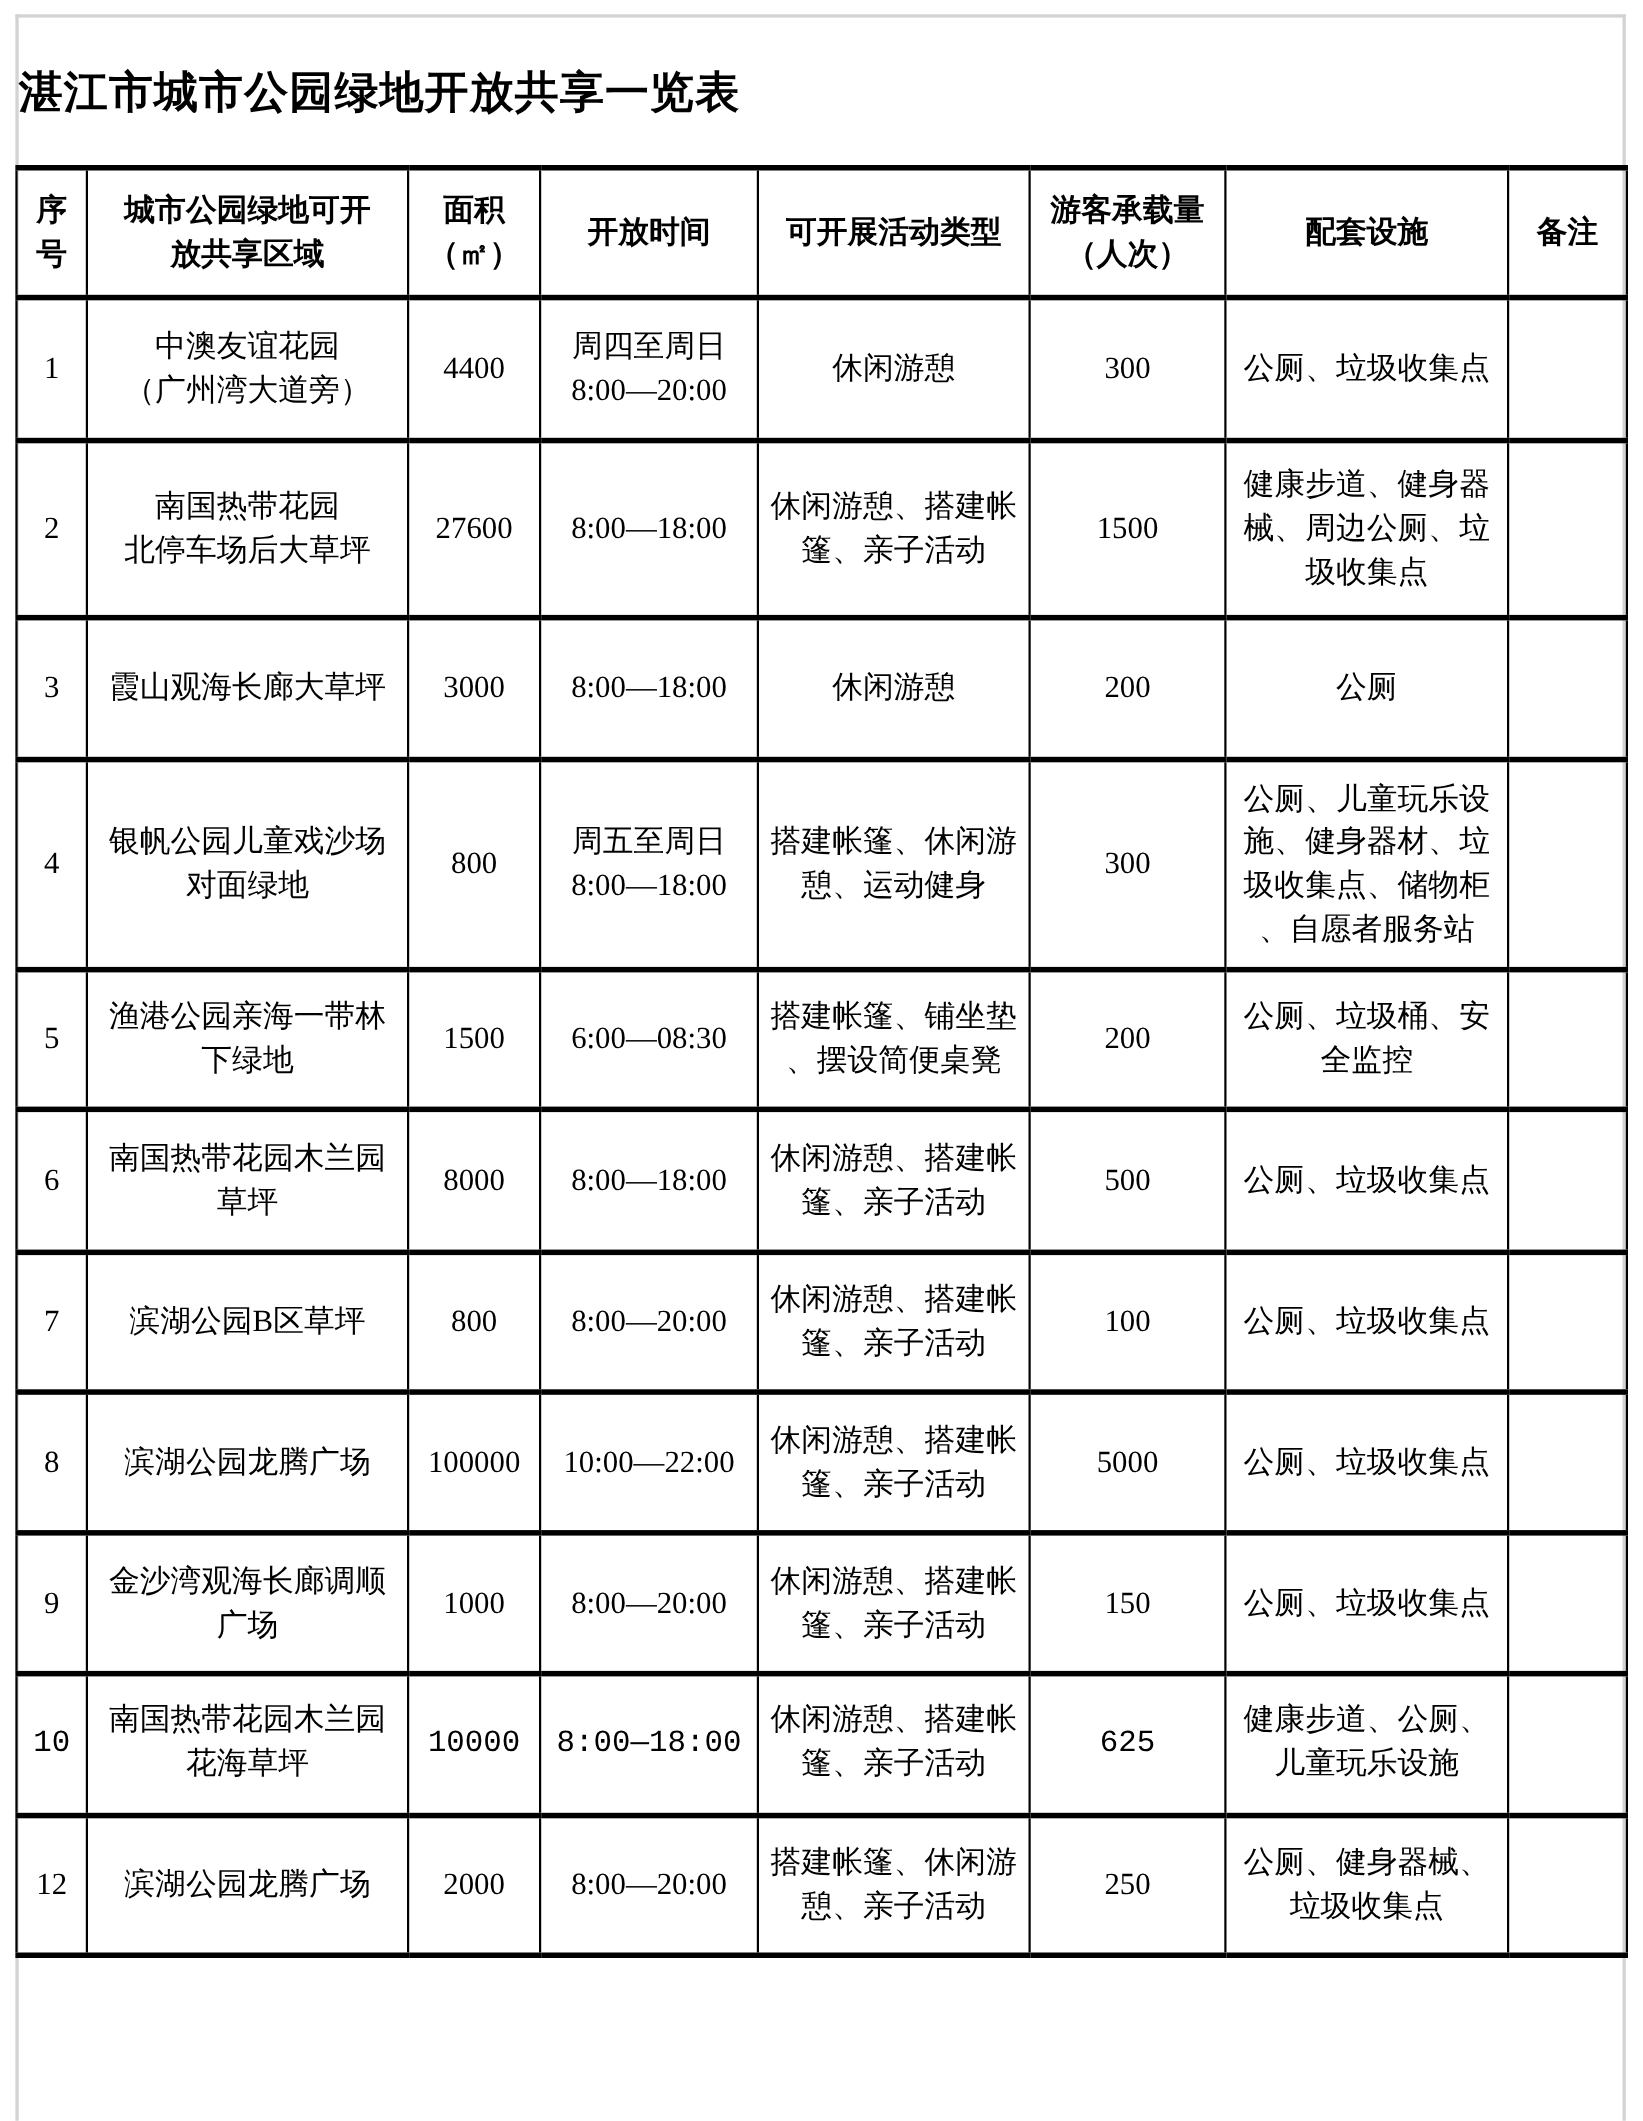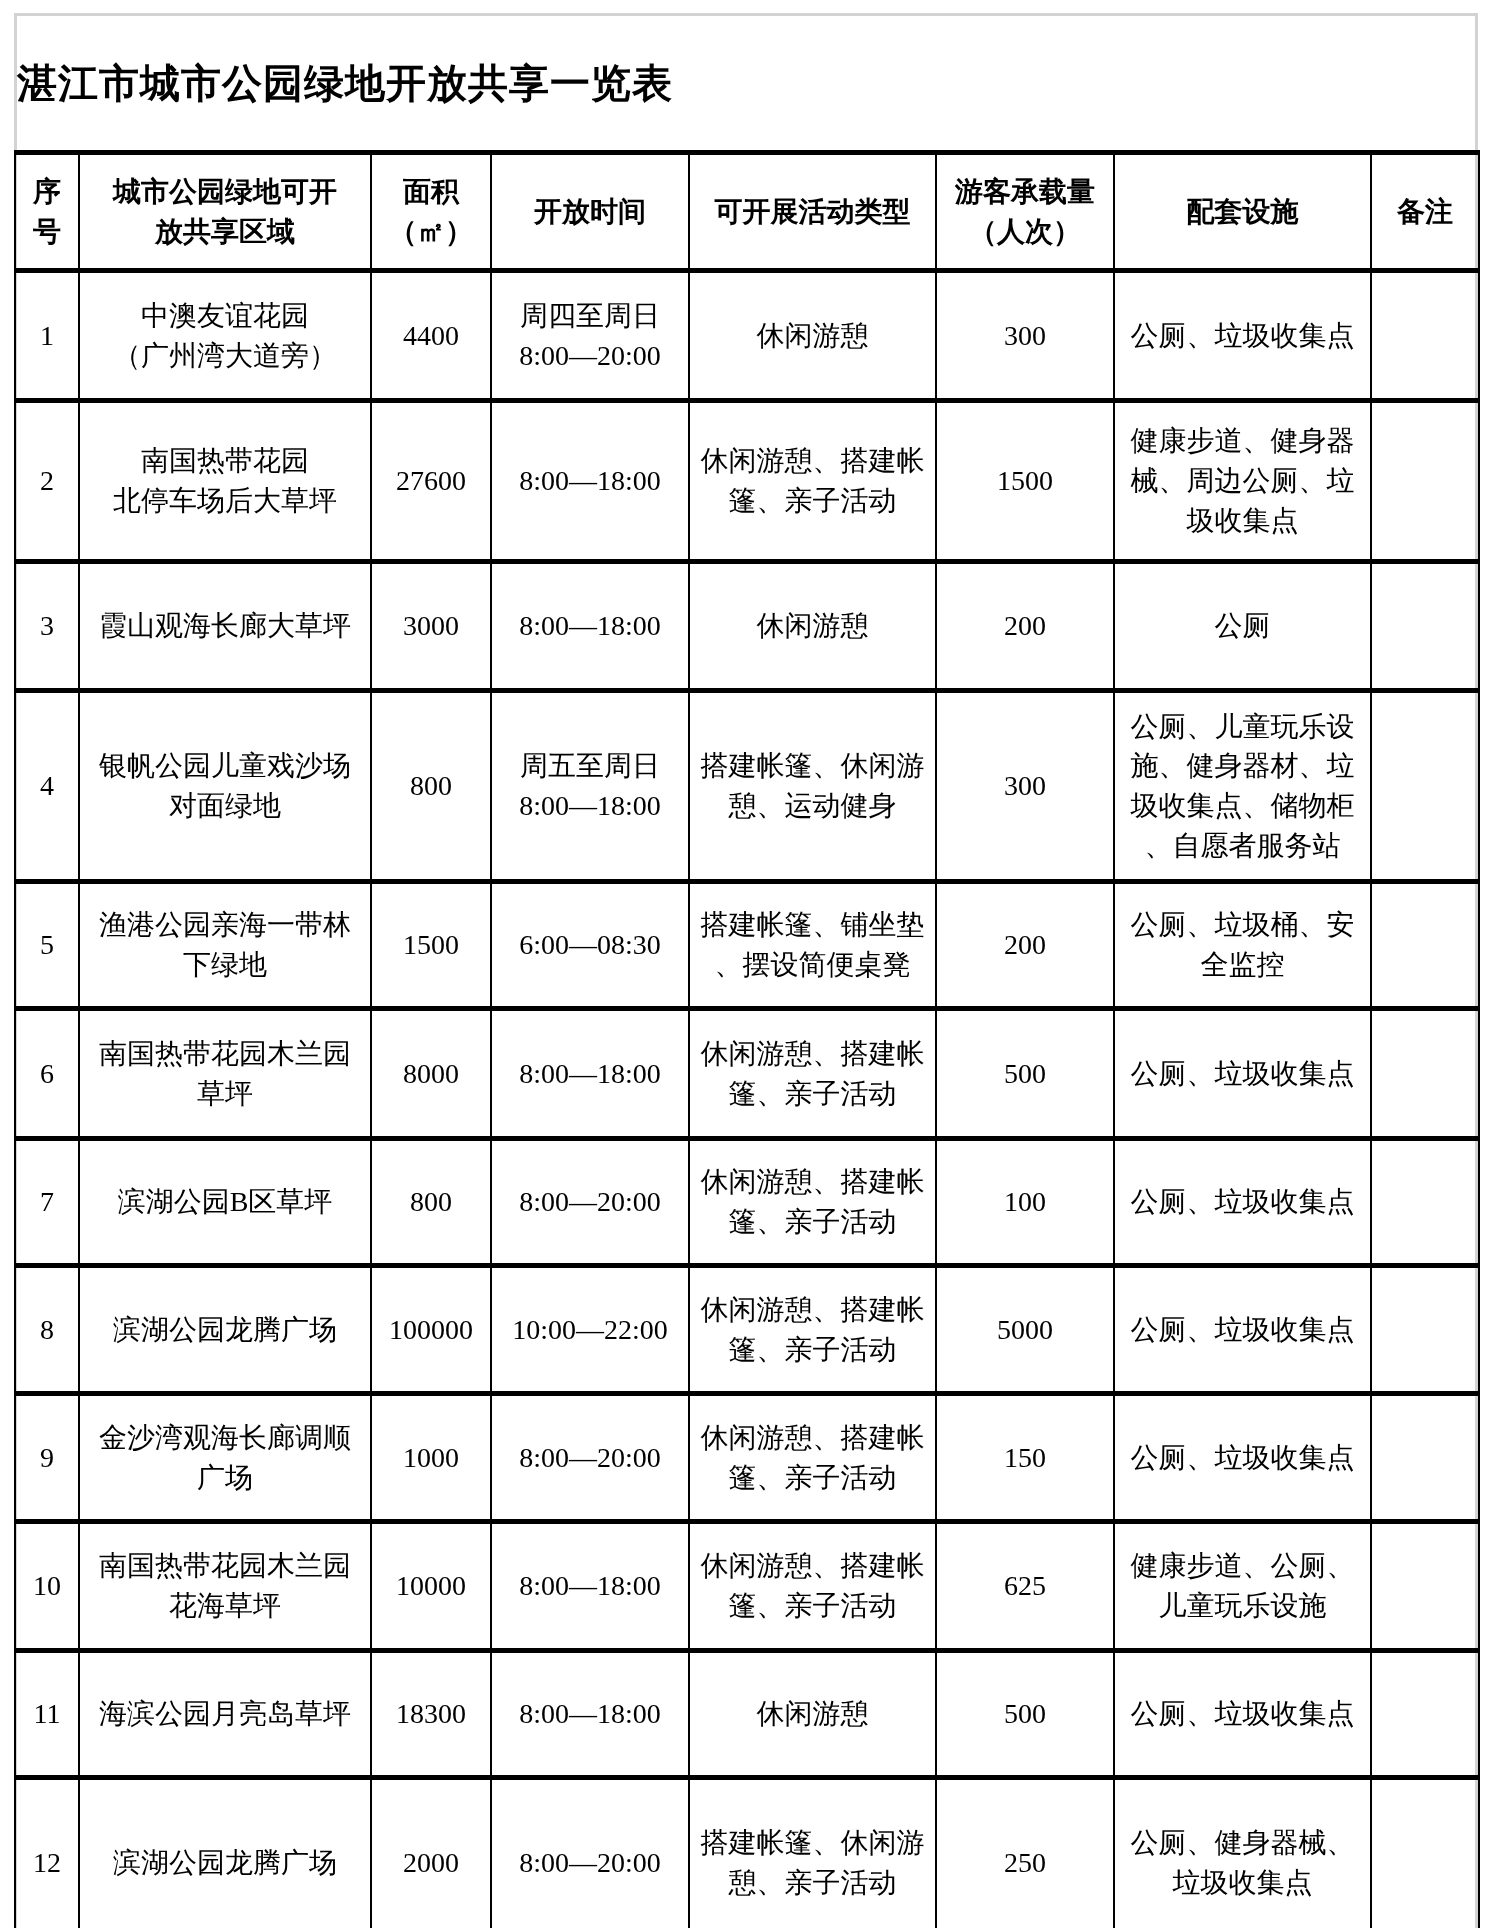--- a/index.html
+++ b/index.html
@@ -71,21 +71,21 @@
   thead tr { height: 118px; }
   tbody tr:nth-child(1)  { height: 130px; }
   tbody tr:nth-child(2)  { height: 161px; }
   tbody tr:nth-child(3)  { height: 129px; }
   tbody tr:nth-child(4)  { height: 191px; }
   tbody tr:nth-child(5)  { height: 127px; }
   tbody tr:nth-child(6)  { height: 130px; }
   tbody tr:nth-child(7)  { height: 127px; }
   tbody tr:nth-child(8)  { height: 128px; }
   tbody tr:nth-child(9)  { height: 128px; }
-  tbody tr:nth-child(10) { height: 129px; }
+  tbody tr:nth-child(10) { height: 129px; font-family: Liberation Mono, monospace; }
   tbody tr:nth-child(11) { height: 127px; }
   tbody tr:nth-child(12) { height: 170px; }
 </style>
 </head>
 <body>
 
 <div class="page">
   <div class="title-block">
     <h1>湛江市城市公园绿地开放共享一览表</h1>
   </div>
@@ -221,30 +221,20 @@
         <td>南国热带花园木兰园
 花海草坪</td>
         <td>10000</td>
         <td>8:00—18:00</td>
         <td>休闲游憩、搭建帐篷、亲子活动</td>
         <td>625</td>
         <td class="c-fac">健康步道、公厕、儿童玩乐设施</td>
         <td></td>
       </tr>
       <tr>
-        <td>11</td>
-        <td>海滨公园月亮岛草坪</td>
-        <td>18300</td>
-        <td>8:00—18:00</td>
-        <td>休闲游憩</td>
-        <td>500</td>
-        <td class="c-fac">公厕、垃圾收集点</td>
-        <td></td>
-      </tr>
-      <tr>
         <td>12</td>
         <td>滨湖公园龙腾广场</td>
         <td>2000</td>
         <td>8:00—20:00</td>
         <td>搭建帐篷、休闲游憩、亲子活动</td>
         <td>250</td>
         <td class="c-fac">公厕、健身器械、垃圾收集点</td>
         <td></td>
       </tr>
     </tbody>

